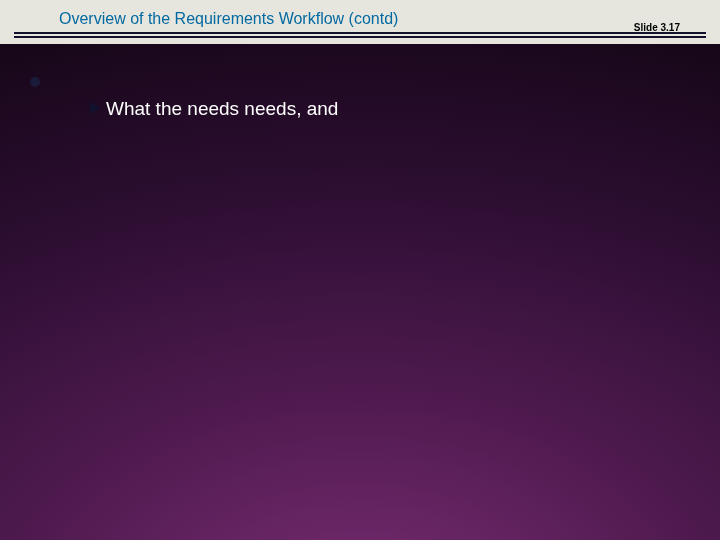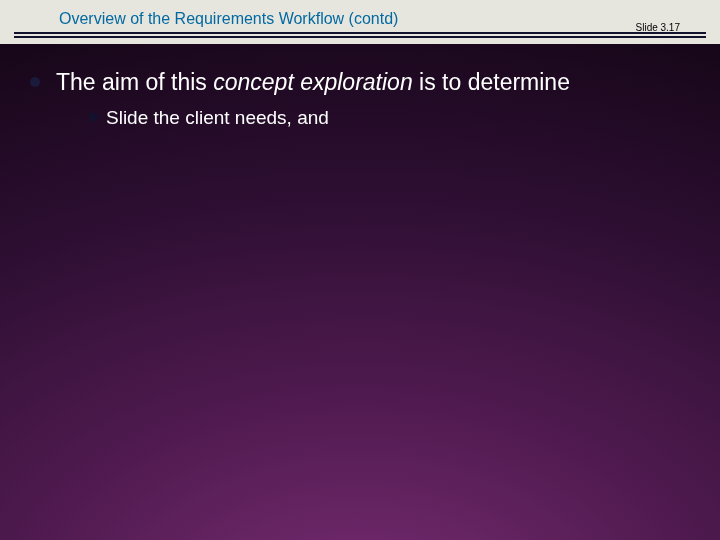--- a/index.html
+++ b/index.html
@@ -33,20 +33,21 @@
     color: #0369a1;
     line-height: 1.1;
     margin-left: 45px;
   }
   .slide-num {
     position: absolute;
     right: 40px;
     top: 22px;
     font-size: 10px;
     color: #000;
+    font-weight: bold;
   }
   .double-rule {
     height: 6px;
     border-top: 2px solid #12122e;
     border-bottom: 2px solid #12122e;
     margin-top: 4px;
     box-sizing: border-box;
   }
   .body {
     padding: 24px 30px 0 30px;
@@ -107,34 +108,31 @@
   <div class="header">
     <div class="title">Overview of the Requirements Workflow (contd)</div>
     <div class="slide-num">Slide 3.17</div>
     <div class="double-rule"></div>
   </div>
 
   <div class="body">
 
     <div class="l1">
       <div class="l1-bullet"></div>
-      <div class="l1-text">
-        <span>The aim of this </span><span class="italic">concept exploration</span><span> is to determine</span>
-      </div>
     </div>
 
     <div class="l2-group">
 
       <div class="l2">
         <div class="l2-arrow">
           <svg width="10" height="12" viewBox="0 0 10 12">
               <polygon points="0,0 10,6 0,12" fill="#12122e"></polygon>
             </svg>
         </div>
-        <div class="l2-text">Slide the client needs, and</div>
+        <div class="l2-text">What the needs needs, and</div>
       </div>
 
 
     </div>
 
   </div>
 
 
 </div>
 

